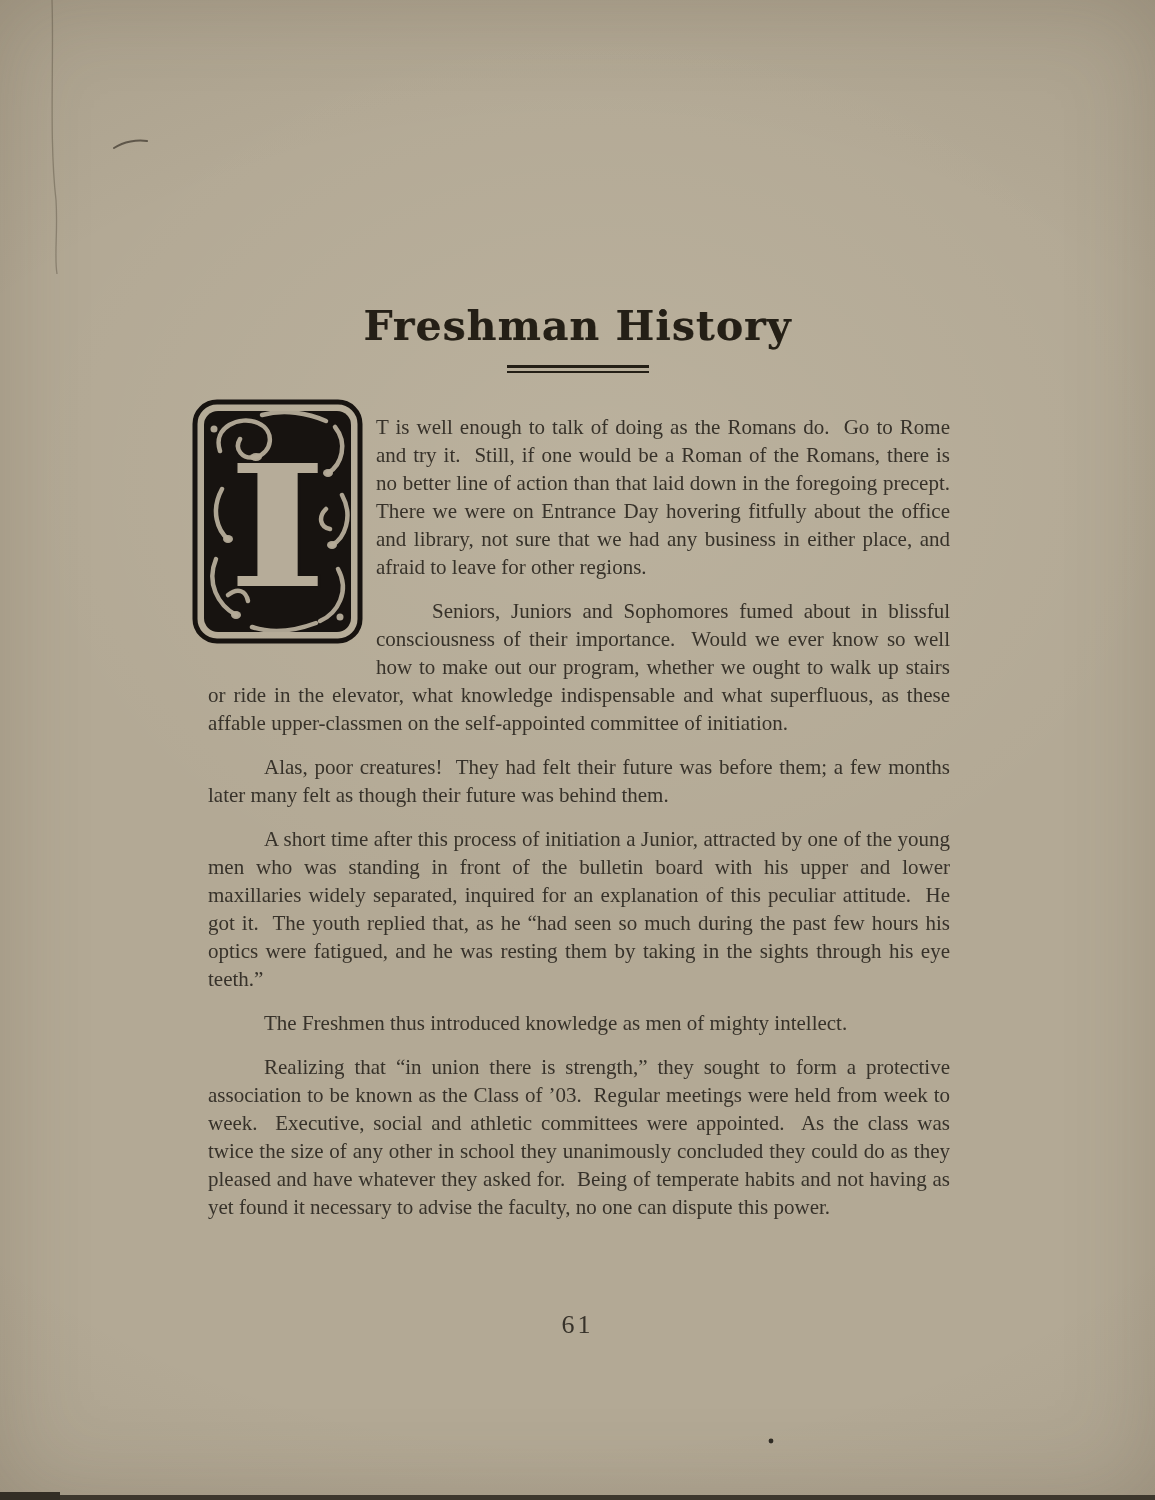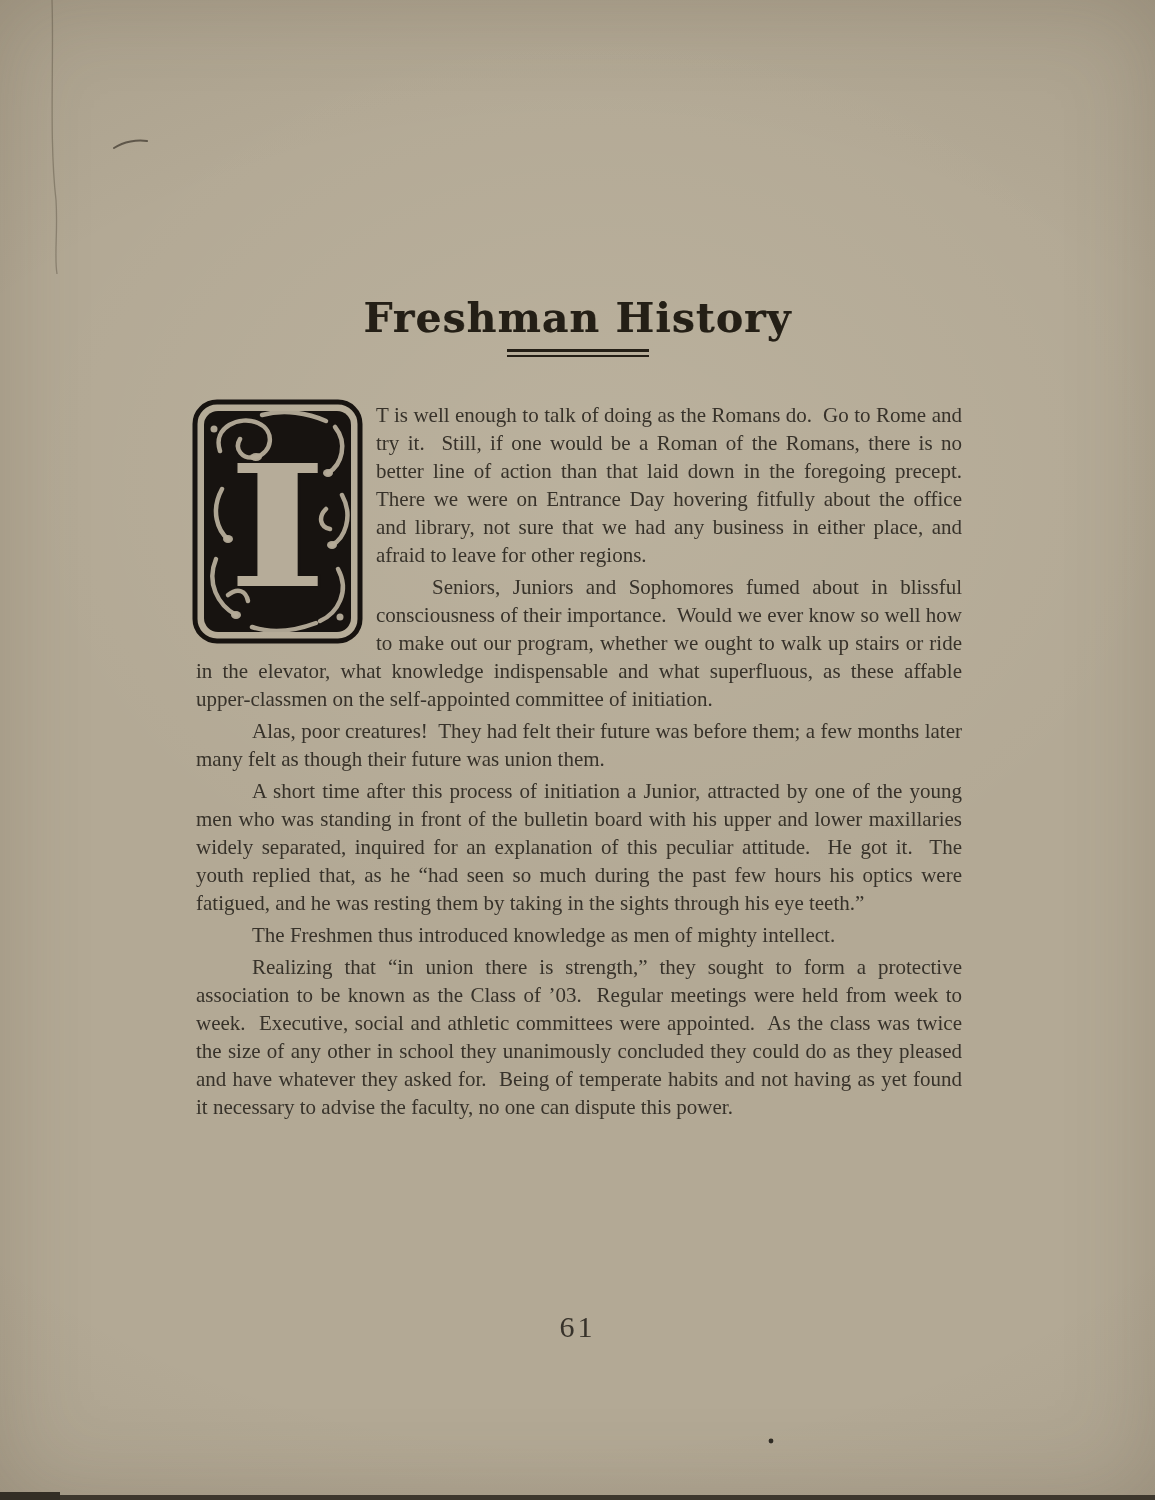--- a/index.html
+++ b/index.html
@@ -13,43 +13,43 @@
     background-color:#b3a995;
     background-image:
       radial-gradient(ellipse 820px 640px at 52% 32%, rgba(255,250,232,0.10), rgba(0,0,0,0) 72%),
       radial-gradient(ellipse 1500px 1200px at 50% 52%, rgba(0,0,0,0) 55%, rgba(58,49,34,0.16) 100%);
     box-shadow: inset 0 0 90px rgba(80,70,52,0.22);
   }
   .artifacts { position:absolute; left:0; top:0; width:1155px; height:1500px; pointer-events:none; }
 
   .title-block { position:absolute; top:288px; left:0; width:100%; text-align:center; }
   .title-block h1 {
-    margin:8px; font-family:"DejaVu Serif", serif; font-weight:700;
+    margin:16px; font-family:"DejaVu Serif", serif; font-weight:700;
     font-size:41px; line-height:1.1; color:#241f16; letter-spacing:1px;
     text-shadow:0.4px 0.4px 0 rgba(36,31,22,0.55);
     text-align:center;
   }
   .rule-wrap { width:142px; margin:5px auto 0; }
   .rule-thick { height:3px; background:#241f16; }
   .rule-thin  { height:2px; background:#241f16; margin-top:3px; }
 
   .content {
     position:absolute; left:192px; top:397px; width:774px;
     font-family:"Liberation Serif", serif; font-size:21px; line-height:28px;
     color:#37322a; text-align:justify;
   }
-  .content p { margin:4px; white-space:pre-wrap; }
+  .content p { margin:16px; white-space:pre-wrap; }
   .content p.indent { text-indent:56px;font-family:Liberation Serif, serif; }
 
   .dropcap { float:left; width:184px; height:260px; }
   .dropcap svg { display:block; margin-top:2px; }
 
   .folio {
     position:absolute; top:1310px; left:0; width:100%; text-align:center;
-    font-family:"Liberation Serif", serif; font-size:30px; color:#37322a; letter-spacing:3px;
+    font-family:"Liberation Serif", serif; font-size:26px; color:#37322a; letter-spacing:3px;
   }
 </style>
 </head>
 <body>
 
 <div class="page">
 
   <svg class="artifacts" viewBox="0 0 1155 1500" xmlns="http://www.w3.org/2000/svg">
     <path d="M52,0 C54,60 49,140 56,200 C58,232 54,256 57,274" stroke="rgba(92,82,66,0.45)" stroke-width="1.3" fill="none"></path>
     <path d="M114,148 C124,141.5 137,139.5 147,141" stroke="#5f574a" stroke-width="2" fill="none" stroke-linecap="round"></path>
@@ -96,21 +96,21 @@
           <circle cx="22" cy="30" r="3.5"></circle>
           <circle cx="148" cy="218" r="3.5"></circle>
         </g>
 
         <text x="85.5" y="187" text-anchor="middle" font-family="DejaVu Serif, serif" font-size="168" font-weight="bold" textLength="100" lengthAdjust="spacingAndGlyphs" fill="#b6ac99" stroke="#171310" stroke-width="4" paint-order="stroke">I</text>
       </svg>
     </div>
 
     <p class="first">T is well enough to talk of doing as the Romans do.  Go to Rome and try it.  Still, if one would be a Roman of the Romans, there is no better line of action than that laid down in the foregoing precept.  There we were on Entrance Day hovering fitfully about the office and library, not sure that we had any business in either place, and afraid to leave for other regions.</p>
     <p class="indent">Seniors, Juniors and Sophomores fumed about in blissful consciousness of their importance.  Would we ever know so well how to make out our program, whether we ought to walk up stairs or ride in the elevator, what knowledge indispensable and what superfluous, as these affable upper-classmen on the self-appointed committee of initiation.</p>
-    <p class="indent">Alas, poor creatures!  They had felt their future was before them; a few months later many felt as though their future was union them.</p>
+    <p class="indent">Alas, poor creatures!  They had felt their future was before them; a few months later many felt as though their future was behind them.</p>
     <p class="indent">A short time after this process of initiation a Junior, attracted by one of the young men who was standing in front of the bulletin board with his upper and lower maxillaries widely separated, inquired for an explanation of this peculiar attitude.  He got it.  The youth replied that, as he “had seen so much during the past few hours his optics were fatigued, and he was resting them by taking in the sights through his eye teeth.”</p>
     <p class="indent">The Freshmen thus introduced knowledge as men of mighty intellect.</p>
     <p class="indent">Realizing that “in union there is strength,” they sought to form a protective association to be known as the Class of ’03.  Regular meetings were held from week to week.  Executive, social and athletic committees were appointed.  As the class was twice the size of any other in school they unanimously concluded they could do as they pleased and have whatever they asked for.  Being of temperate habits and not having as yet found it necessary to advise the faculty, no one can dispute this power.</p>
   </main>
 
   <footer class="folio">
     <span>61</span>
   </footer>
 
 </div>

